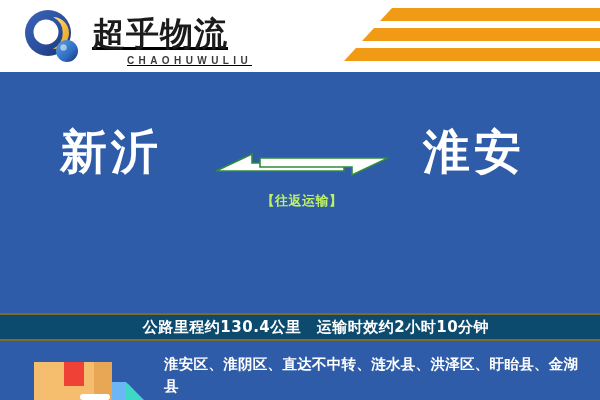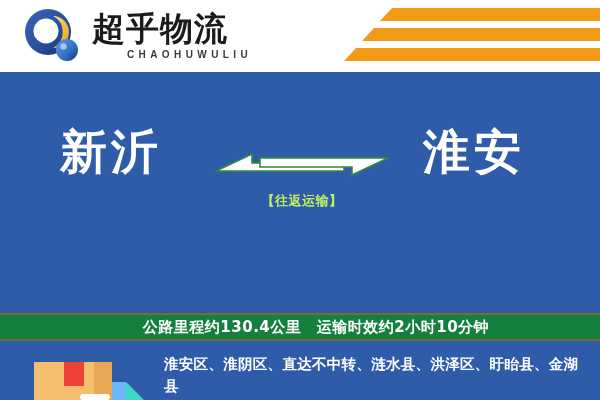--- a/index.html
+++ b/index.html
@@ -29,22 +29,23 @@
     height: 72px;
     background: #ffffff;
     overflow: hidden;
   }
 
   .brand {
     position: absolute;
     left: 22px;
     top: 6px;
     display: flex;
-    align-items: center;
+    align-items: flex-end;
     height: 60px;
+    text-decoration: underline;
   }
 
   .logo-mark {
     position: relative;
     width: 62px;
     height: 58px;
     flex: 0 0 auto;
   }
 
   .brand-text {
@@ -170,21 +171,21 @@
     white-space: nowrap;
   }
 
   
   .info-bar {
     position: absolute;
     left: 0;
     top: 237px;
     width: 600px;
     height: 28px;
-    background: #15803d;
+    background: #0c4a6e;
     border-top: 2px solid #7d6b2e;
     border-bottom: 2px solid #7d6b2e;
     box-sizing: border-box;
     display: flex;
     align-items: center;
     justify-content: center;
     padding-left: 32px;
   }
 
   .info-bar-text {

